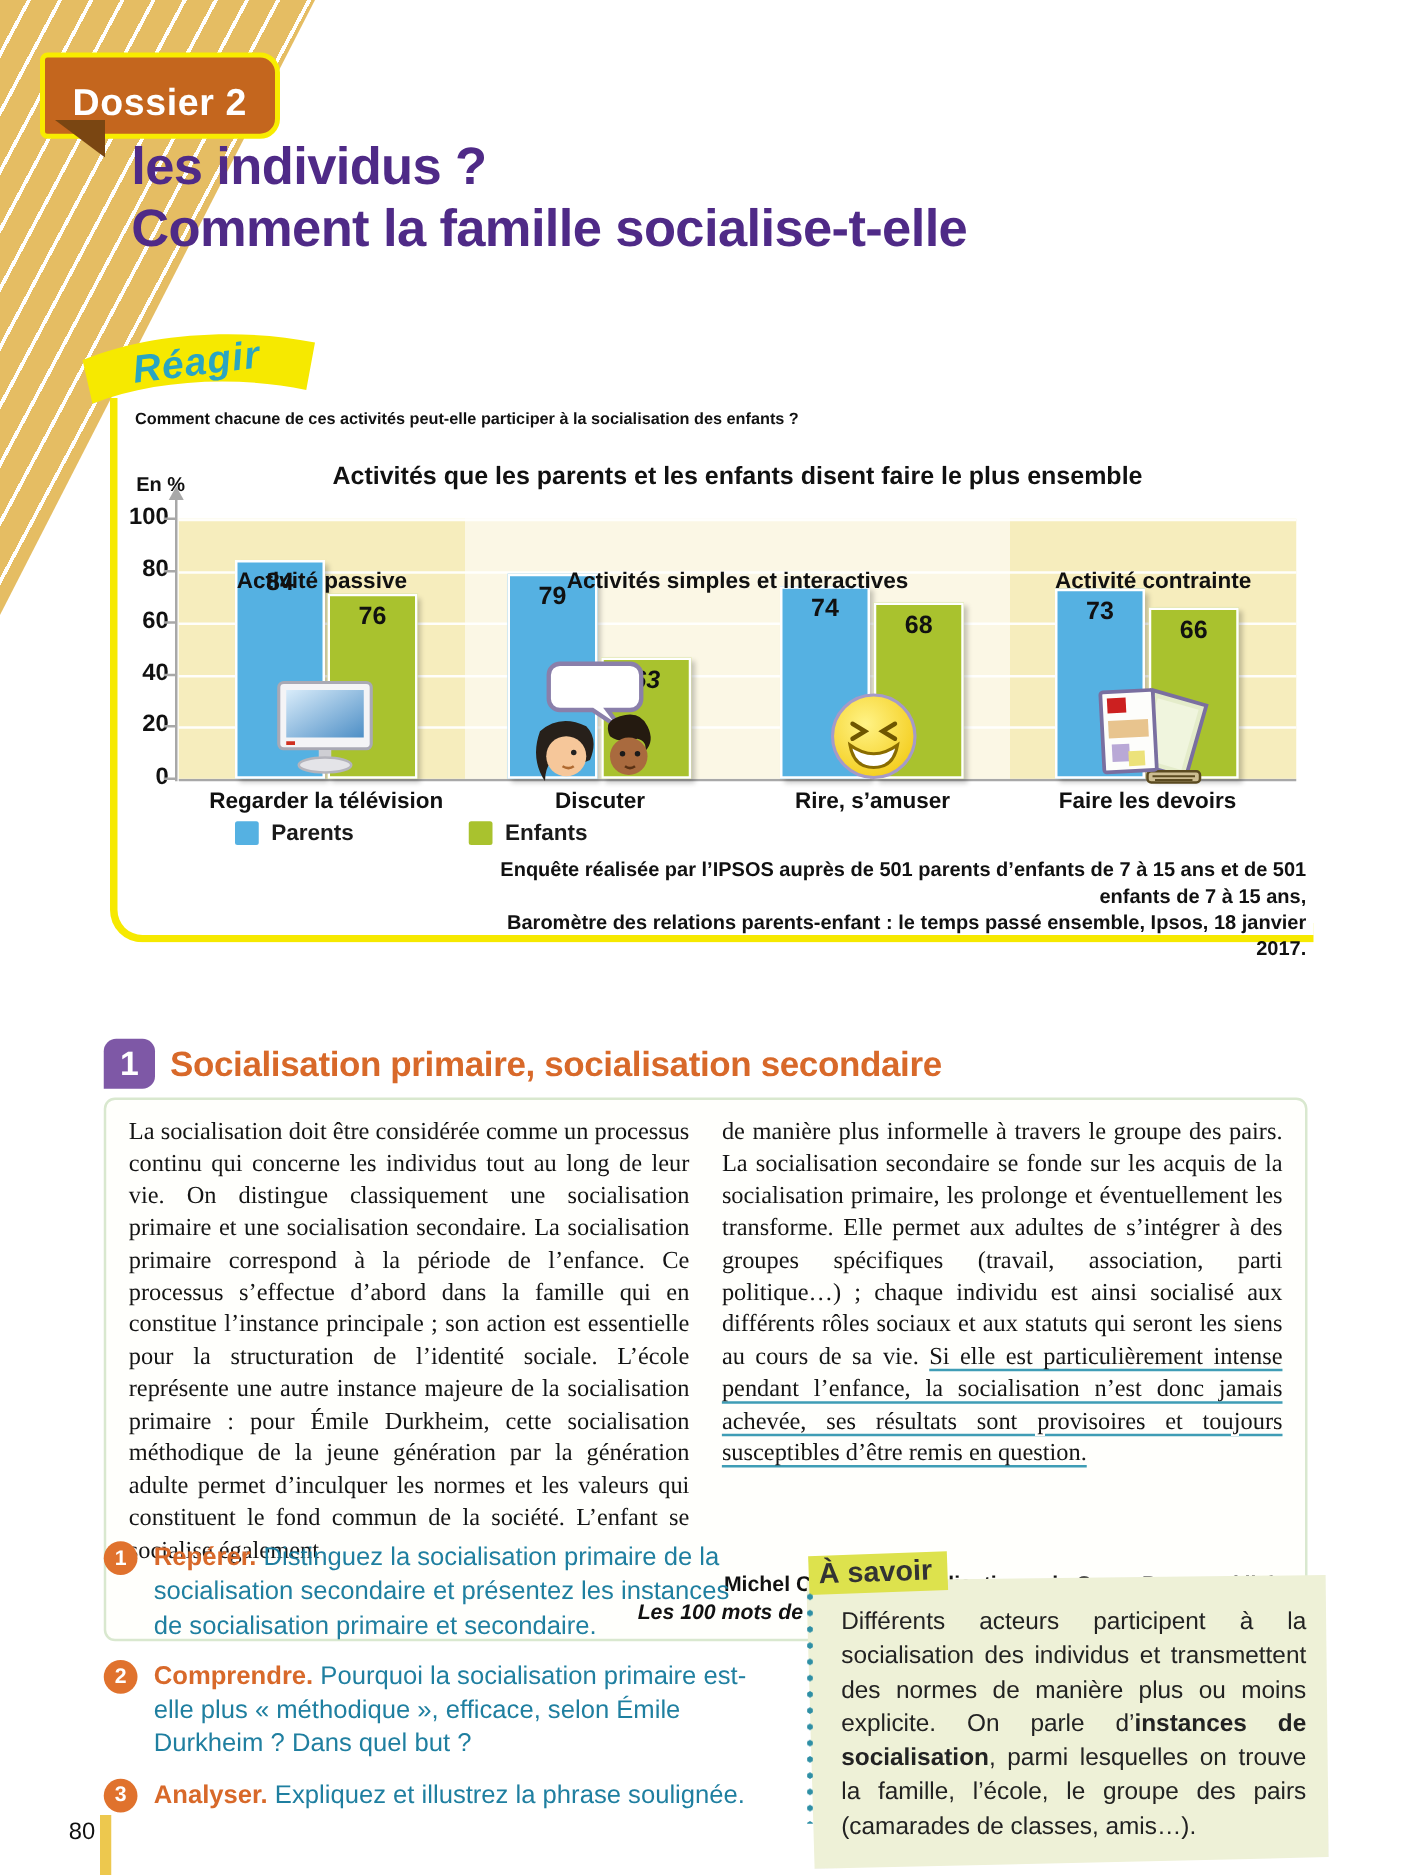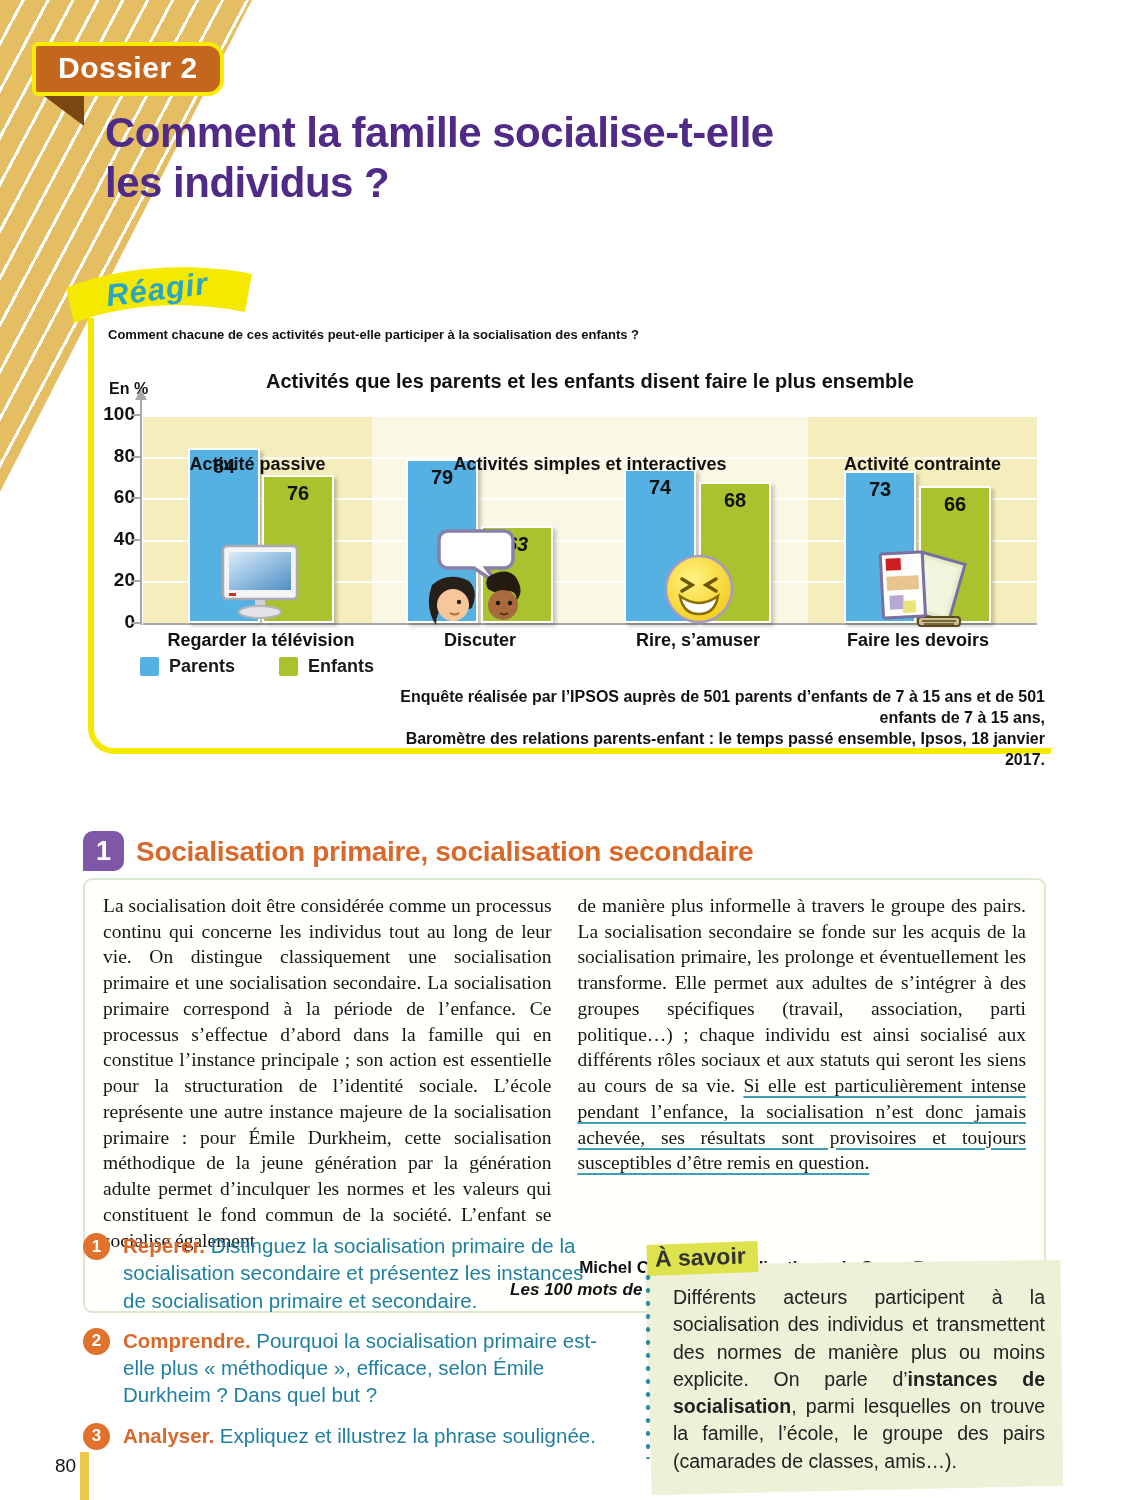--- a/index.html
+++ b/index.html
@@ -7,21 +7,21 @@
         font-family:"Liberation Sans",sans-serif;overflow:hidden;}
 
   
   .decor-stripes{position:absolute;left:0;top:0;width:252px;height:492px;
     background:repeating-linear-gradient(118deg,#e5bd63 0 19px,#ffffff 19px 22px);
     clip-path:polygon(0 0,100% 0,0 100%);}
 
   
   .dossier-badge{position:absolute;left:32px;top:42px;background:#c4661e;
     border:4px solid #f8ec00;border-radius:6px 16px 16px 6px;color:#fff;
-    font-weight:bold;font-size:30px;padding:5px 22px 7px 22px;letter-spacing:.5px;}
+    font-weight:bold;font-size:30px;padding:20px 22px 7px 22px;letter-spacing:.5px;}
   .badge-fold{position:absolute;left:44px;top:96px;width:40px;height:30px;
     background:#7a4612;clip-path:polygon(0 0,100% 0,100% 100%);}
 
   .main-title{position:absolute;left:105px;top:108px;color:#4f2a87;font-weight:bold;
     font-size:42px;line-height:1.2;letter-spacing:-.5px;}
 
   
   .reagir-frame{position:absolute;left:88px;top:318px;width:957px;height:430px;
     border-left:6px solid #f6e900;border-bottom:6px solid #f6e900;
     border-bottom-left-radius:26px;}
@@ -52,21 +52,21 @@
     font-size:19px;color:#111;}
   .ytick-dash{position:absolute;left:36px;width:10px;height:2px;background:#a8a8a8;}
   .bar{position:absolute;bottom:0;width:72px;border:2px solid #fff;box-sizing:border-box;
     box-shadow:3px 3px 4px rgba(0,0,0,.22);z-index:2;text-align:center;}
   .bar-value{display:inline-block;margin-top:5px;font-weight:bold;font-size:20px;color:#111;}
   .cat-label{position:absolute;top:238px;width:220px;text-align:center;font-weight:bold;
     font-size:18px;color:#111;}
   .chart-icon{position:absolute;z-index:3;}
 
   .legend{position:absolute;left:140px;top:656px;display:flex;gap:44px;align-items:center;}
-  .legend-item{display:flex;align-items:center;gap:10px;}
+  .legend-item{display:flex;align-items:center;gap:10px;margin-left:48px;}
   .legend-swatch{width:19px;height:19px;border-radius:2px;}
   .legend-label{font-weight:bold;font-size:18px;color:#1a1a1a;}
   .chart-source{position:absolute;left:380px;top:686px;width:665px;text-align:right;
     font-weight:bold;font-size:16px;line-height:1.32;color:#111;}
 
   
   .sec1-badge{position:absolute;left:83px;top:831px;width:41px;height:40px;background:#7e58a6;
     border-radius:10px 10px 10px 0;color:#fff;font-weight:bold;font-size:27px;
     display:flex;align-items:center;justify-content:center;}
   .sec1-heading{position:absolute;left:136px;top:836px;color:#d8692a;font-weight:bold;
@@ -111,22 +111,22 @@
 <body>
 
 <div class="page">
 
   <div class="decor-stripes"></div>
 
   <div class="dossier-badge">Dossier 2</div>
   <div class="badge-fold"></div>
 
   <div class="main-title">
+    <div>les individus ?</div>
     <div>Comment la famille socialise-t-elle</div>
-    <div>les individus ?</div>
   </div>
 
   <div class="reagir-frame"></div>
 
   <div class="reagir-ribbon">
     <svg width="200" height="66" viewBox="0 0 200 66">
       <path d="M8,28 C62,6 134,2 194,14 L187,52 C130,40 64,44 16,63 Z" fill="#f6e900"></path>
     </svg>
     <span class="reagir-ribbon-text">Réagir</span>
   </div>

